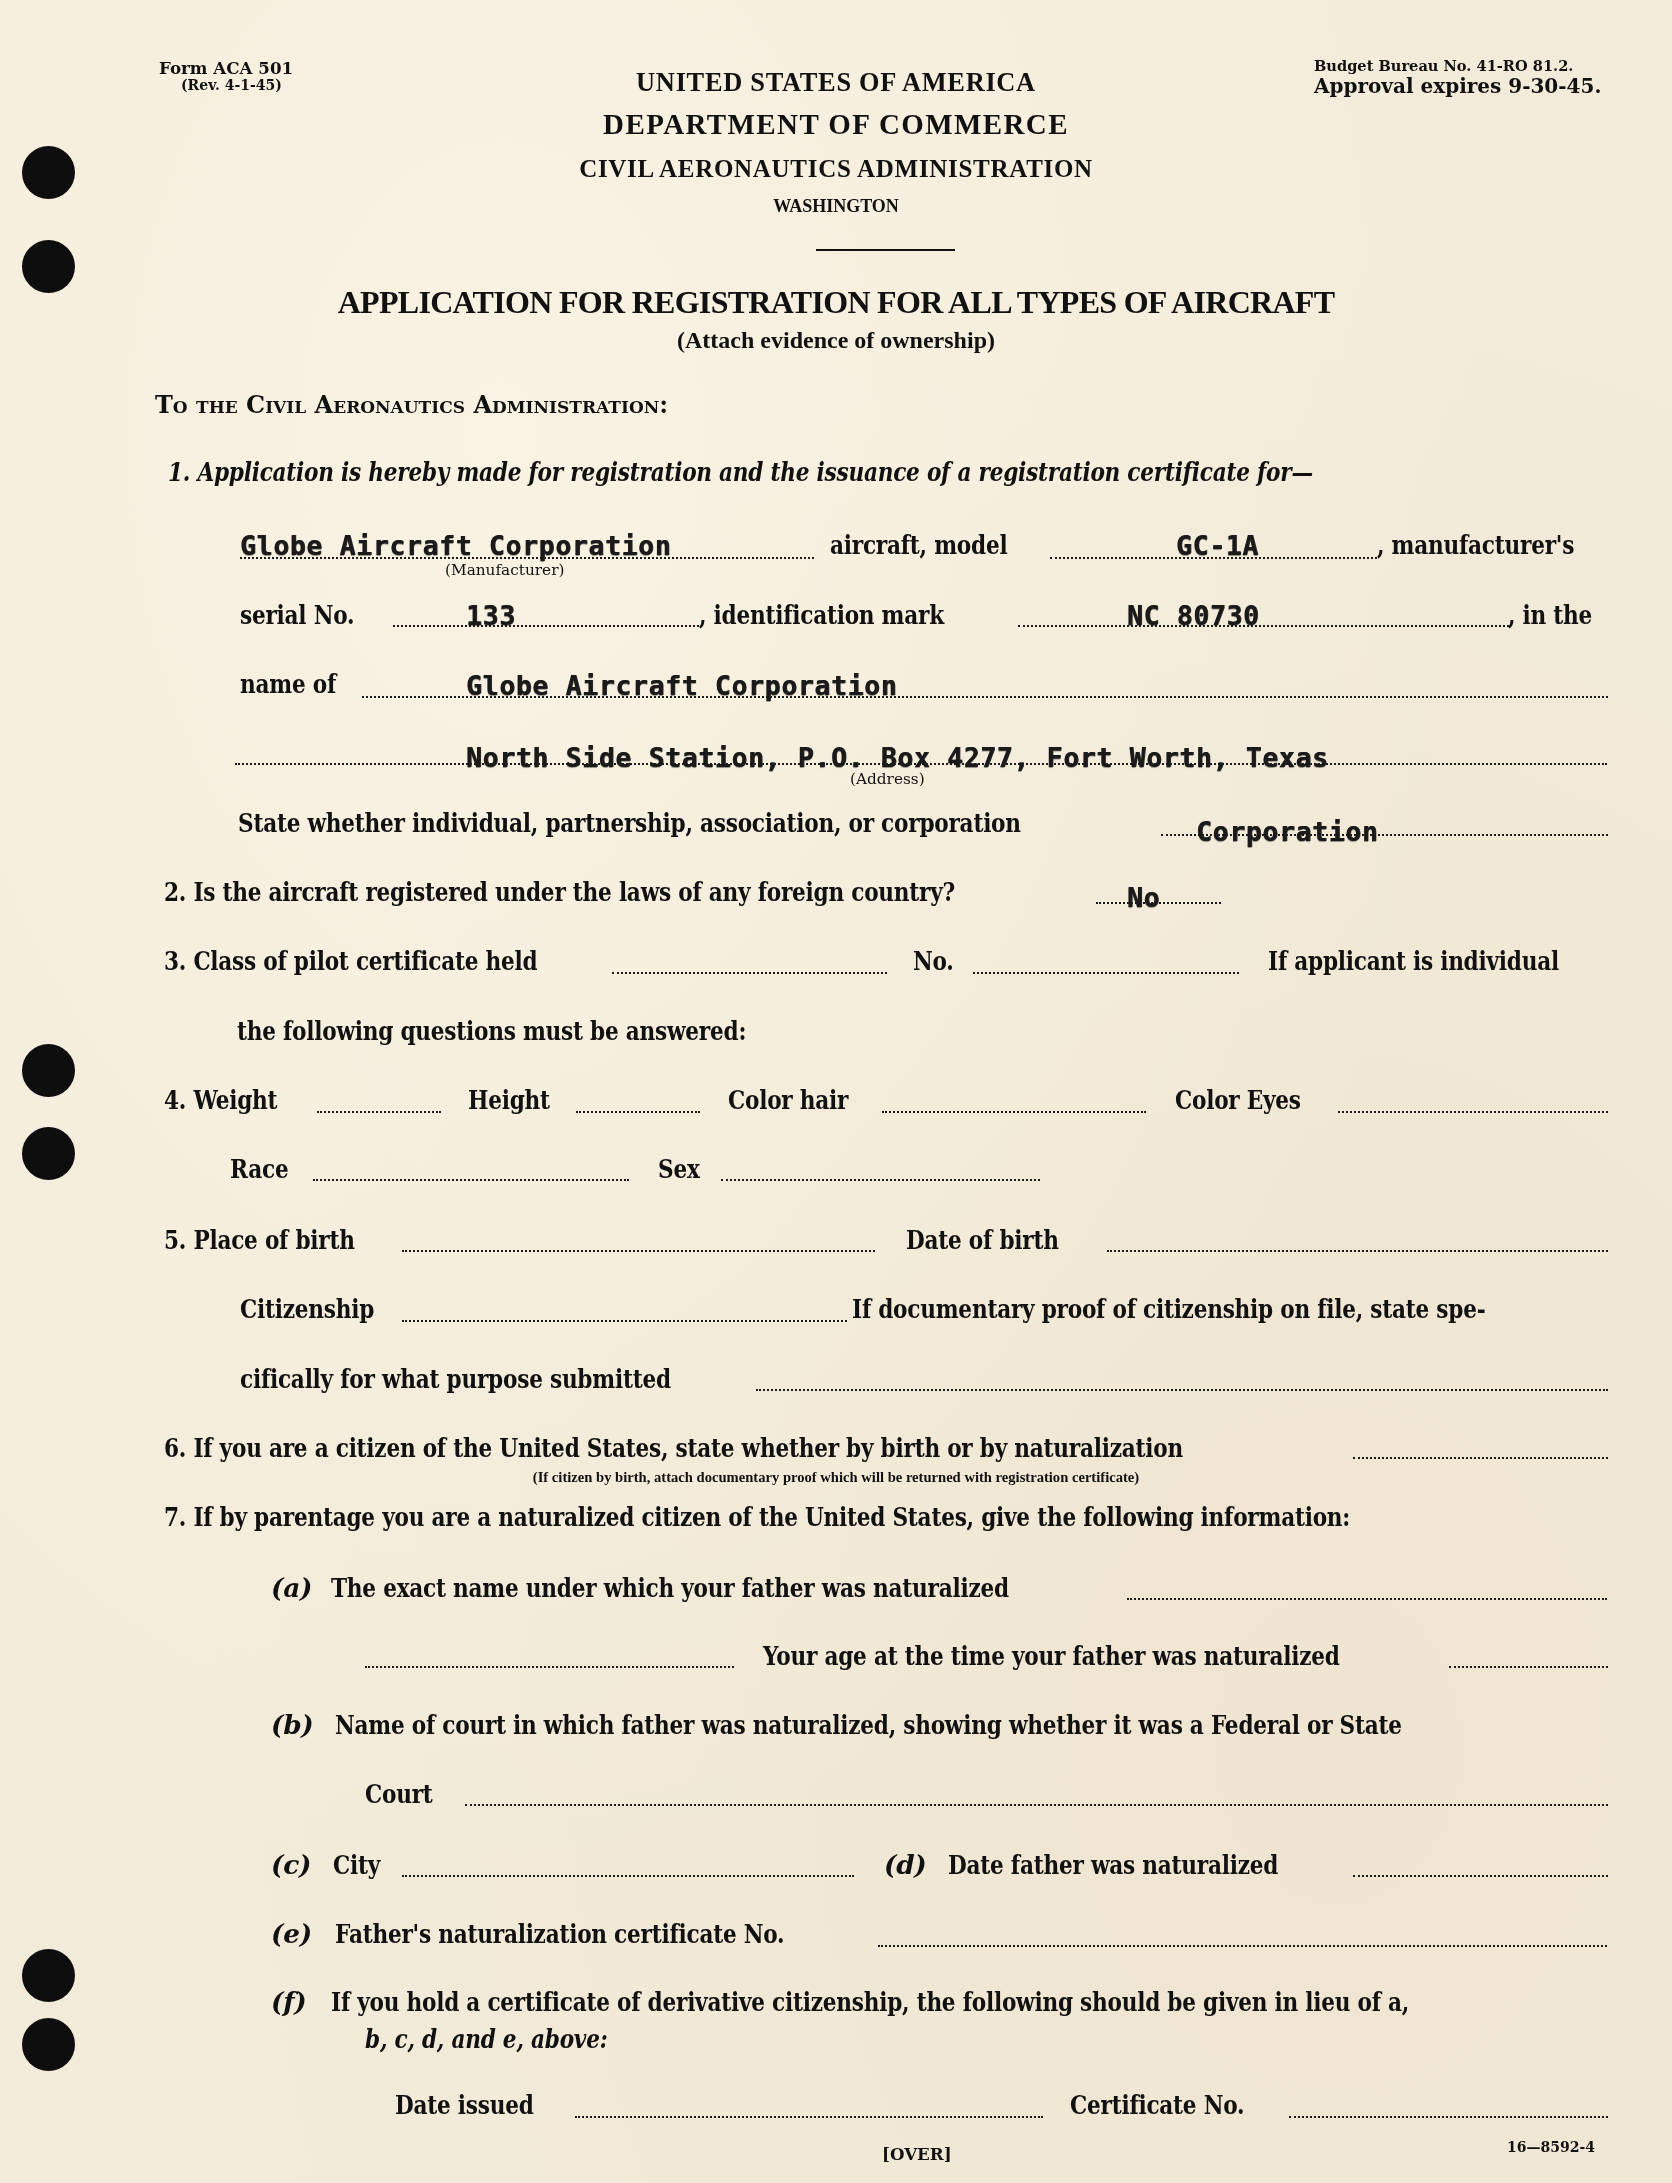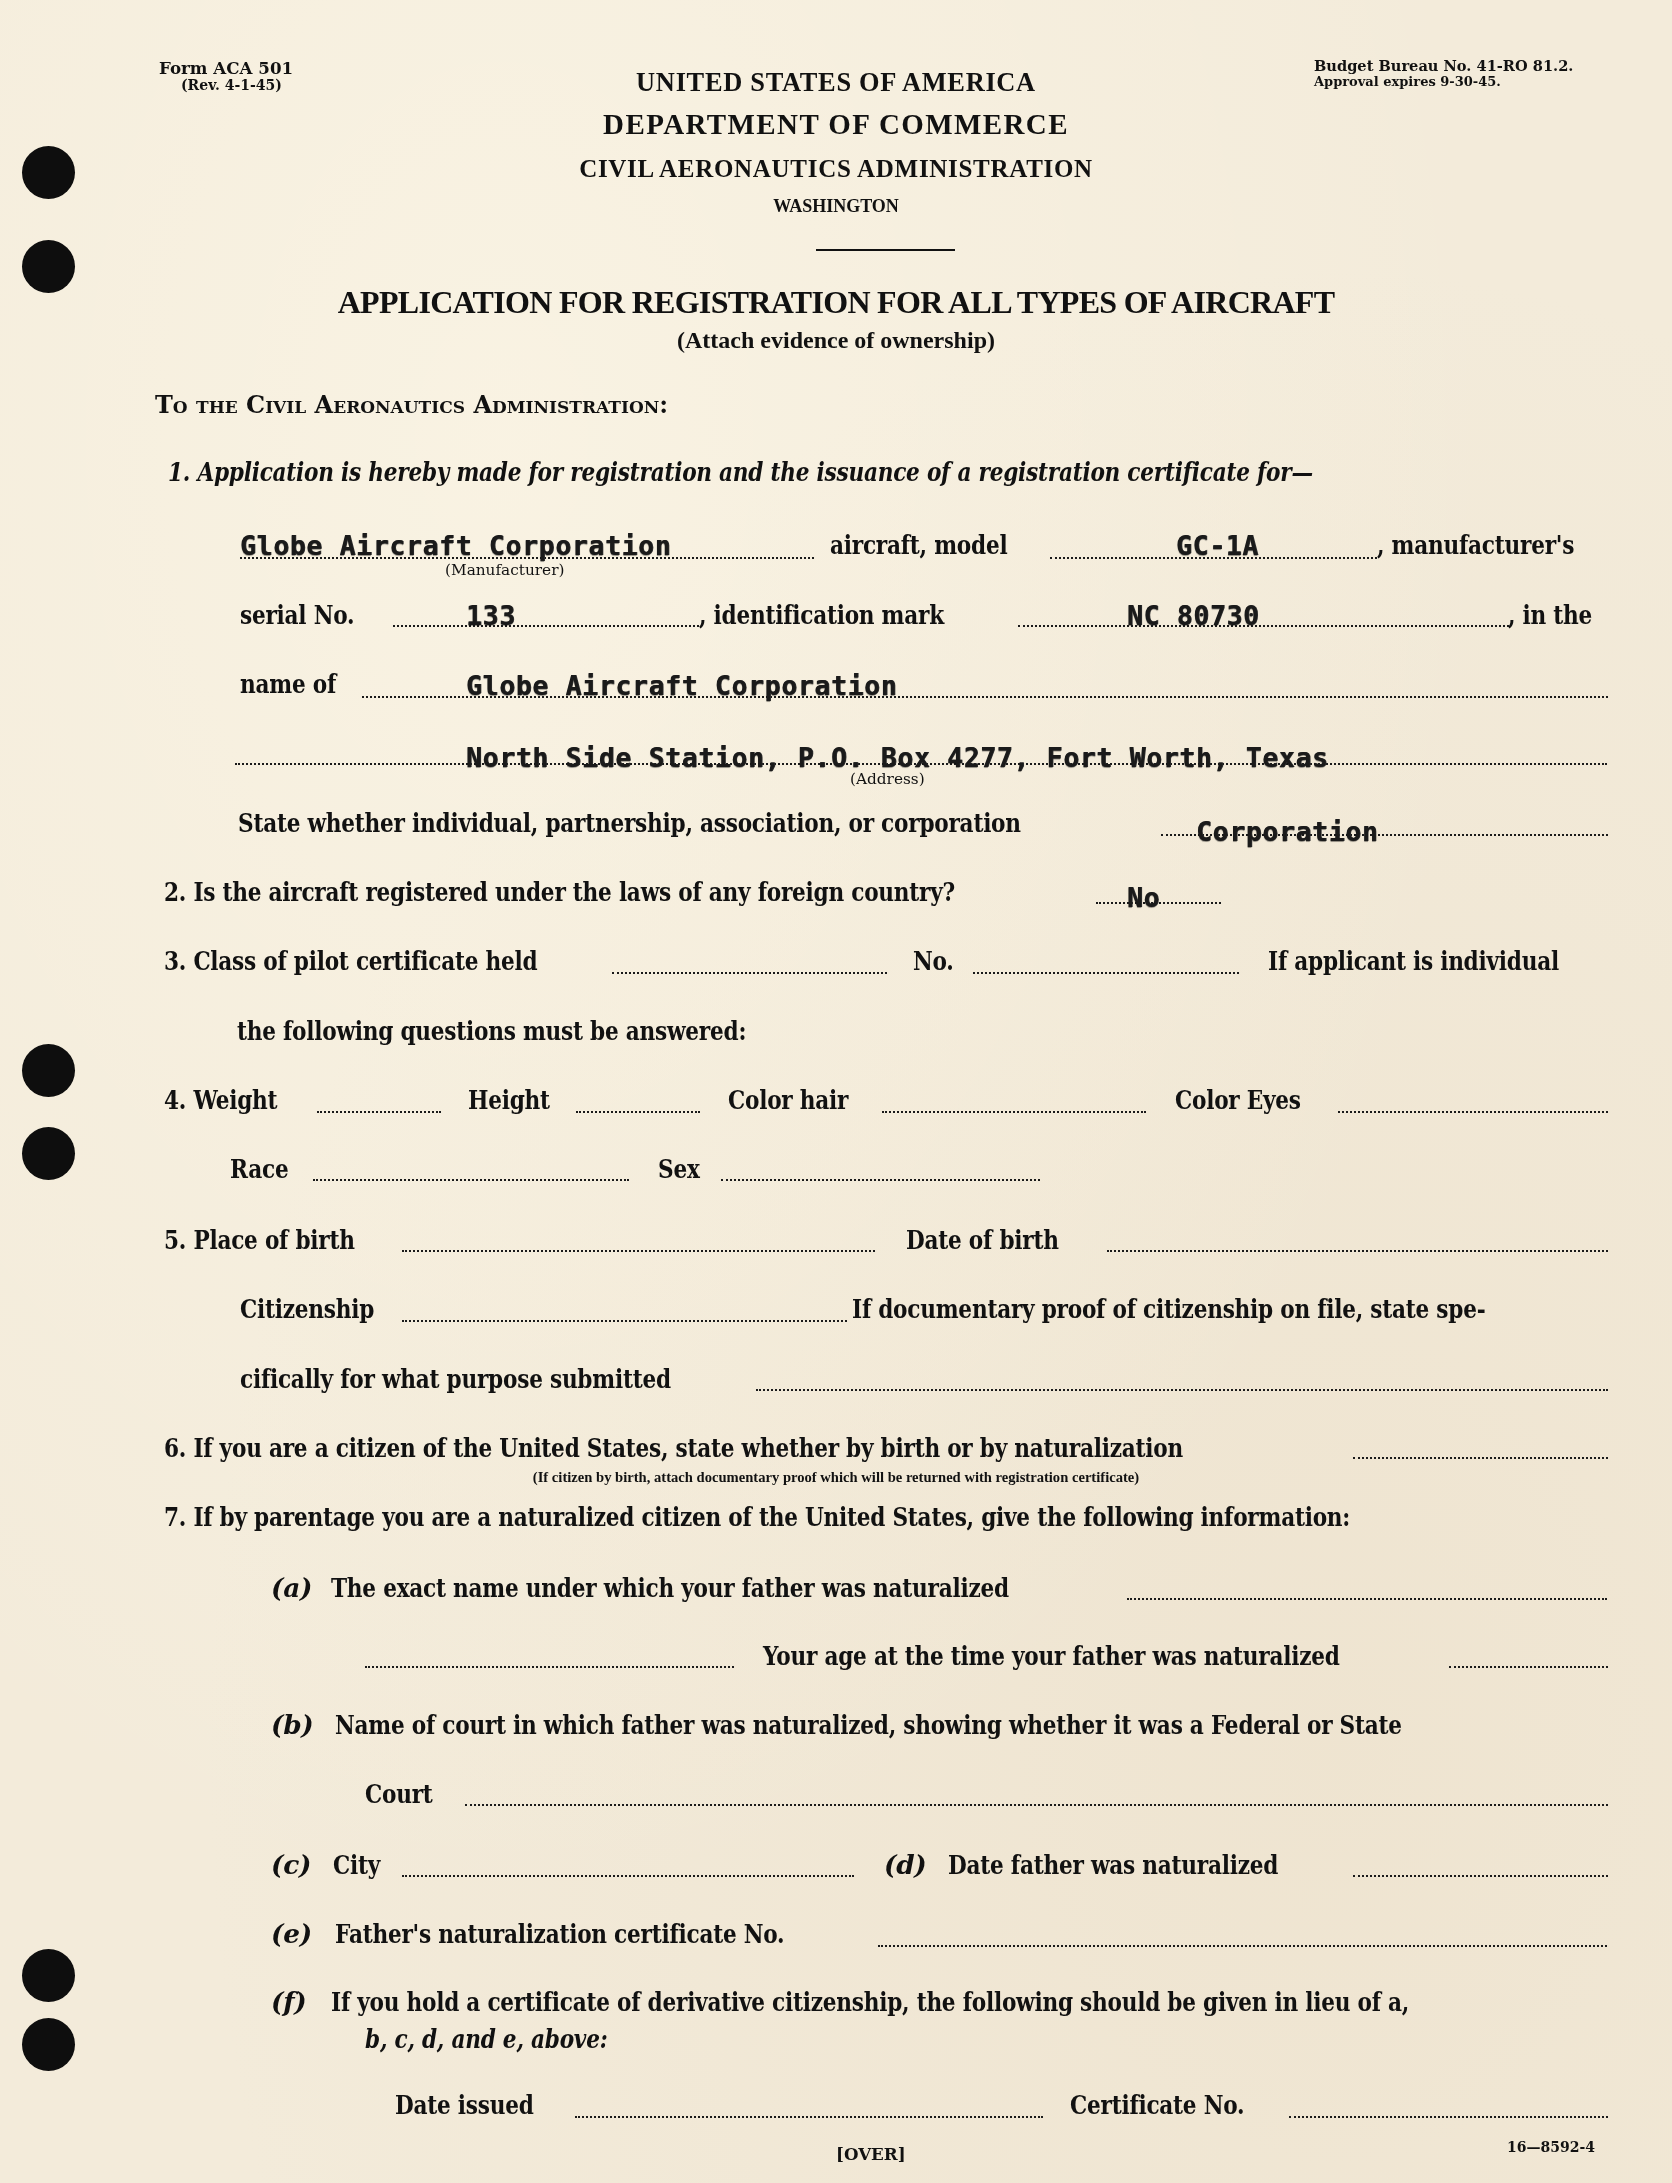--- a/index.html
+++ b/index.html
@@ -32,21 +32,21 @@
   <div class="hole" style="left:22px;top:146px;"></div>
   <div class="hole" style="left:22px;top:240px;"></div>
   <div class="hole" style="left:22px;top:1044px;"></div>
   <div class="hole" style="left:22px;top:1127px;"></div>
   <div class="hole" style="left:22px;top:1949px;"></div>
   <div class="hole" style="left:22px;top:2018px;"></div>
 
   <div class="abs serif-b" style="left:159px;top:58px;font-size:16.7px;">Form ACA 501</div>
   <div class="abs serif-b" style="left:181px;top:77px;font-size:14px;">(Rev. 4-1-45)</div>
   <div class="abs serif-b" style="left:1314px;top:57px;font-size:14.6px;">Budget Bureau No. 41-RO 81.2.</div>
-  <div class="abs serif-b" style="left:1314px;top:74px;font-size:13px;text-align:right;">Approval expires 9-30-45.</div>
+  <div class="abs serif-b" style="left:1314px;top:74px;font-size:20px;text-align:right;">Approval expires 9-30-45.</div>
 
   <div class="abs sans center" style="left:0;width:1672px;top:67px;font-size:26.4px;letter-spacing:0.7px;">UNITED STATES OF AMERICA</div>
   <div class="abs sans center" style="left:0;width:1672px;top:108px;font-size:29px;letter-spacing:1.4px;">DEPARTMENT OF COMMERCE</div>
   <div class="abs sans center" style="left:0;width:1672px;top:155px;font-size:25px;letter-spacing:0.7px;">CIVIL AERONAUTICS ADMINISTRATION</div>
   <div class="abs sans center" style="left:0;width:1672px;top:196px;font-size:18px;">WASHINGTON</div>
   <div class="abs" style="left:816px;top:249px;width:139px;border-top:2.8px solid #111;"></div>
 
   <div class="abs sans center" style="left:0;width:1672px;top:284px;font-size:32px;letter-spacing:-0.7px;">APPLICATION FOR REGISTRATION FOR ALL TYPES OF AIRCRAFT</div>
   <div class="abs serif-b center" style="left:0;width:1672px;top:327px;font-size:24px;">(Attach evidence of ownership)</div>
 
@@ -147,16 +147,16 @@
 
   <div class="abs lbl" style="left:271px;top:1986px;font-style:italic;"><span>(f)</span></div>
   <div class="abs lbl" style="left:331px;top:1986px;"><span class="cond">If you hold a certificate of derivative citizenship, the following should be given in lieu of a,</span></div>
   <div class="abs lbl" style="left:365px;top:2023px;font-style:italic;"><span class="cond">b, c, d, and e, above:</span></div>
 
   <div class="abs lbl" style="left:395px;top:2089px;"><span class="cond">Date issued</span></div>
   <div class="line" style="left:575px;top:2116px;width:468px;"></div>
   <div class="abs lbl" style="left:1070px;top:2089px;"><span class="cond">Certificate No.</span></div>
   <div class="line" style="left:1289px;top:2116px;width:319px;"></div>
 
-  <div class="abs serif-b" style="left:836px;top:2144px;font-size:16.7px;">[OVER]</div>
+  <div class="abs serif-b" style="left:882px;top:2144px;font-size:16.7px;">[OVER]</div>
   <div class="abs serif-b" style="left:1507px;top:2139px;font-size:14px;">16—8592-4</div>
 </div>
 
 
 </body></html>

